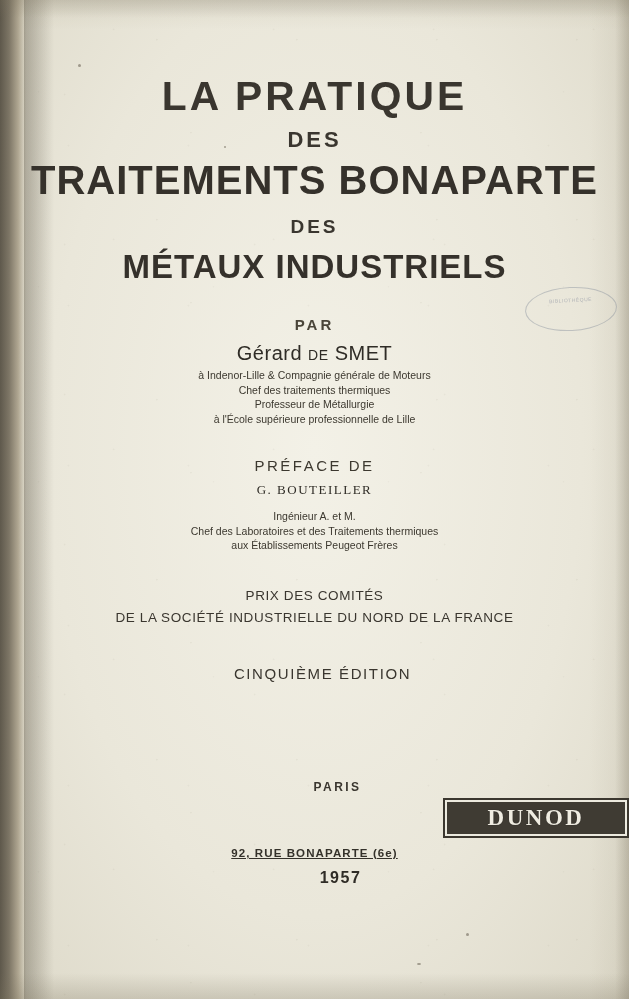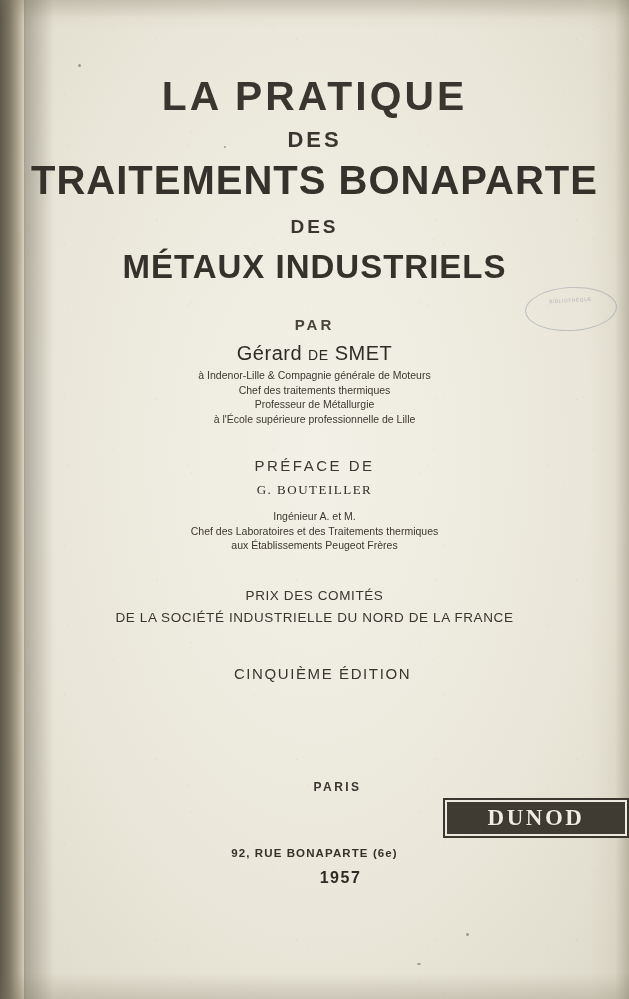--- a/index.html
+++ b/index.html
@@ -251,20 +251,21 @@
     font-family: "Liberation Serif", serif;
     text-shadow: 0 0 1px rgba(0,0,0,0.6);
   }
   .t-address {
     position: absolute;
     top: 847px; left: 0; right: 0;
     font-size: 11.5px;
     font-weight: bold;
     letter-spacing: 1.1px;
     color: #34312a;
+    text-decoration: underline;
   }
   .t-year {
     position: absolute;
     top: 869px; left: 16px; right: 0;
     font-size: 16px;
     font-weight: bold;
     letter-spacing: 1.5px;
     color: #2f2c26;
     margin-left: 36px;
   }

